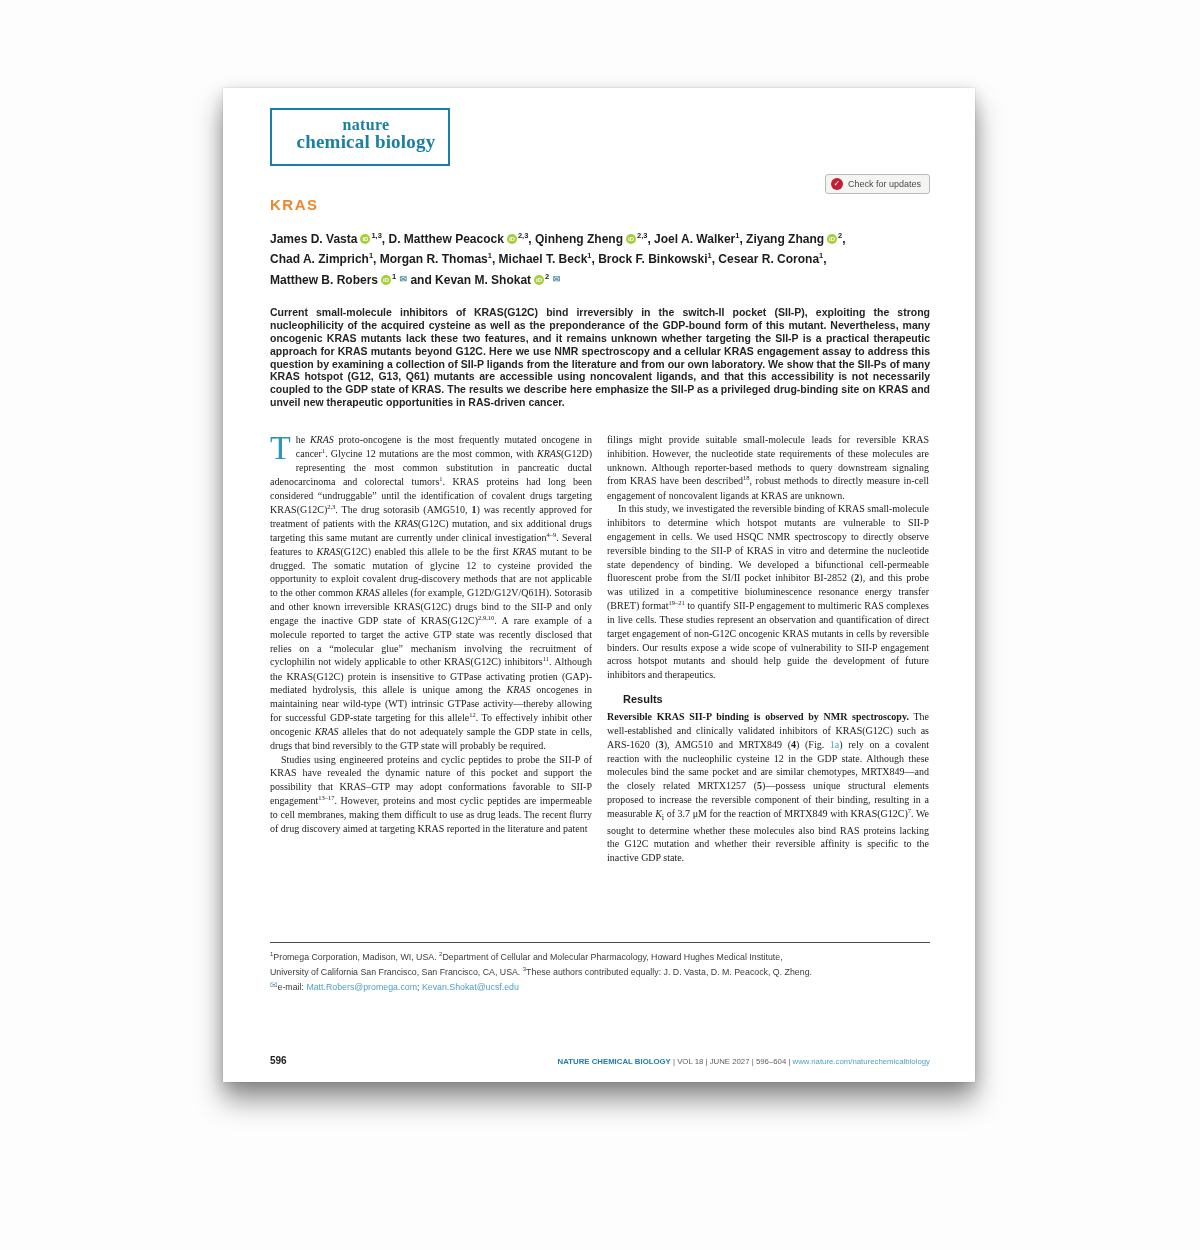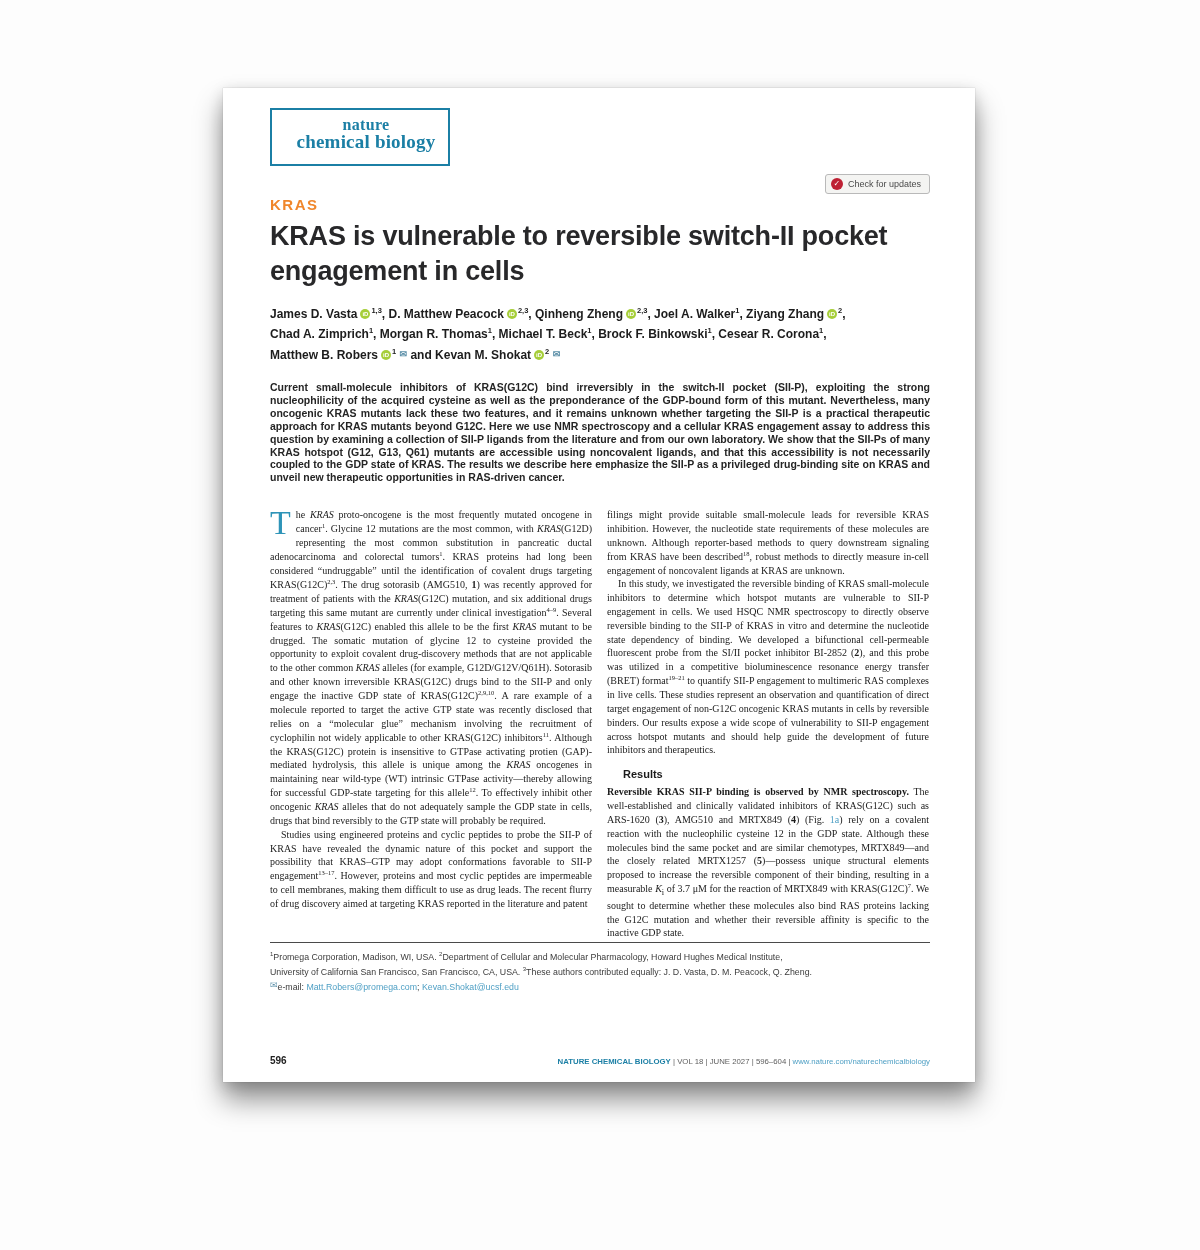--- a/index.html
+++ b/index.html
@@ -102,21 +102,20 @@
 
     <div class="check-row">
       <span class="check-badge">
         <span class="crossmark">✓</span>
         <span>Check for updates</span>
       </span>
     </div>
 
     <div class="open">KRAS</div>
 
-    <h1 class="title">KRAS is vulnerable to reversible switch-II pocket engagement in cells</h1>
 
     <div class="authors">James D. Vasta<span class="orcid">iD</span><sup>1,3</sup>, D. Matthew Peacock<span class="orcid">iD</span><sup>2,3</sup>, Qinheng Zheng<span class="orcid">iD</span><sup>2,3</sup>, Joel A. Walker<sup>1</sup>, Ziyang Zhang<span class="orcid">iD</span><sup>2</sup>,<br>Chad A. Zimprich<sup>1</sup>, Morgan R. Thomas<sup>1</sup>, Michael T. Beck<sup>1</sup>, Brock F. Binkowski<sup>1</sup>, Cesear R. Corona<sup>1</sup>,<br>Matthew B. Robers<span class="orcid">iD</span><sup>1</sup> <span class="mail-icon">✉</span> and Kevan M. Shokat<span class="orcid">iD</span><sup>2</sup> <span class="mail-icon">✉</span></div>
 
     <div class="abstract">Current small-molecule inhibitors of KRAS(G12C) bind irreversibly in the switch-II pocket (SII-P), exploiting the strong nucleophilicity of the acquired cysteine as well as the preponderance of the GDP-bound form of this mutant. Nevertheless, many oncogenic KRAS mutants lack these two features, and it remains unknown whether targeting the SII-P is a practical therapeutic approach for KRAS mutants beyond G12C. Here we use NMR spectroscopy and a cellular KRAS engagement assay to address this question by examining a collection of SII-P ligands from the literature and from our own laboratory. We show that the SII-Ps of many KRAS hotspot (G12, G13, Q61) mutants are accessible using noncovalent ligands, and that this accessibility is not necessarily coupled to the GDP state of KRAS. The results we describe here emphasize the SII-P as a privileged drug-binding site on KRAS and unveil new therapeutic opportunities in RAS-driven cancer.</div>
 
     <div class="columns">
       <div class="col">
         <p class="p-first">The <i>KRAS</i> proto-oncogene is the most frequently mutated oncogene in cancer<sup>1</sup>. Glycine 12 mutations are the most common, with <i>KRAS</i>(G12D) representing the most common substitution in pancreatic ductal adenocarcinoma and colorectal tumors<sup>1</sup>. KRAS proteins had long been considered “undruggable” until the identification of covalent drugs targeting KRAS(G12C)<sup>2,3</sup>. The drug sotorasib (AMG510, <b>1</b>) was recently approved for treatment of patients with the <i>KRAS</i>(G12C) mutation, and six additional drugs targeting this same mutant are currently under clinical investigation<sup>4–9</sup>. Several features to <i>KRAS</i>(G12C) enabled this allele to be the first <i>KRAS</i> mutant to be drugged. The somatic mutation of glycine 12 to cysteine provided the opportunity to exploit covalent drug-discovery methods that are not applicable to the other common <i>KRAS</i> alleles (for example, G12D/G12V/Q61H). Sotorasib and other known irreversible KRAS(G12C) drugs bind to the SII-P and only engage the inactive GDP state of KRAS(G12C)<sup>2,9,10</sup>. A rare example of a molecule reported to target the active GTP state was recently disclosed that relies on a “molecular glue” mechanism involving the recruitment of cyclophilin not widely applicable to other KRAS(G12C) inhibitors<sup>11</sup>. Although the KRAS(G12C) protein is insensitive to GTPase activating protien (GAP)-mediated hydrolysis, this allele is unique among the <i>KRAS</i> oncogenes in maintaining near wild-type (WT) intrinsic GTPase activity—thereby allowing for successful GDP-state targeting for this allele<sup>12</sup>. To effectively inhibit other oncogenic <i>KRAS</i> alleles that do not adequately sample the GDP state in cells, drugs that bind reversibly to the GTP state will probably be required.</p>
         <p class="indent">Studies using engineered proteins and cyclic peptides to probe the SII-P of KRAS have revealed the dynamic nature of this pocket and support the possibility that KRAS–GTP may adopt conformations favorable to SII-P engagement<sup>13–17</sup>. However, proteins and most cyclic peptides are impermeable to cell membranes, making them difficult to use as drug leads. The recent flurry of drug discovery aimed at targeting KRAS reported in the literature and patent</p>
       </div>

